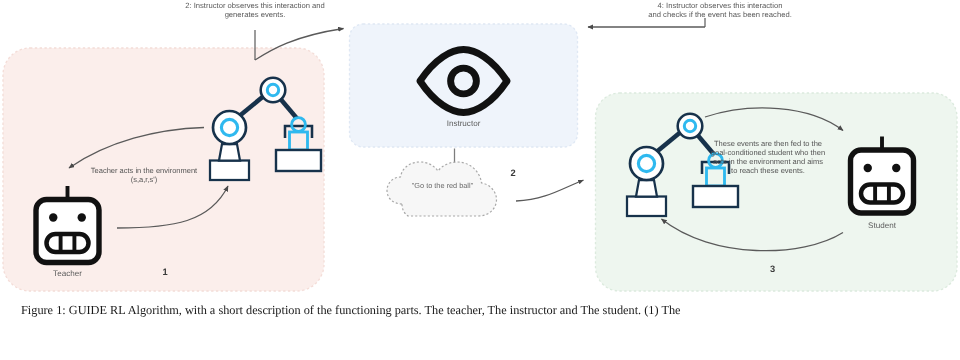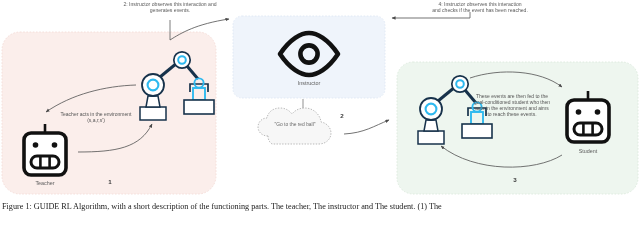--- a/index.html
+++ b/index.html
@@ -63,21 +63,21 @@
   .figcap {
     position: absolute;
     left: 0;
     top: 202px;
     width: 620px;
     font-family: "Liberation Serif", serif;
     font-size: 8.2px;
     color: #1a1a1a;
     line-height: 1.25;
     text-align: left;
-    padding: 0 2px;
+    padding: 0 14px;
     box-sizing: border-box;
     overflow: hidden;
     height: 13px;
   }
 </style>
 </head>
 <body>
 
 <div id="stage">
 

